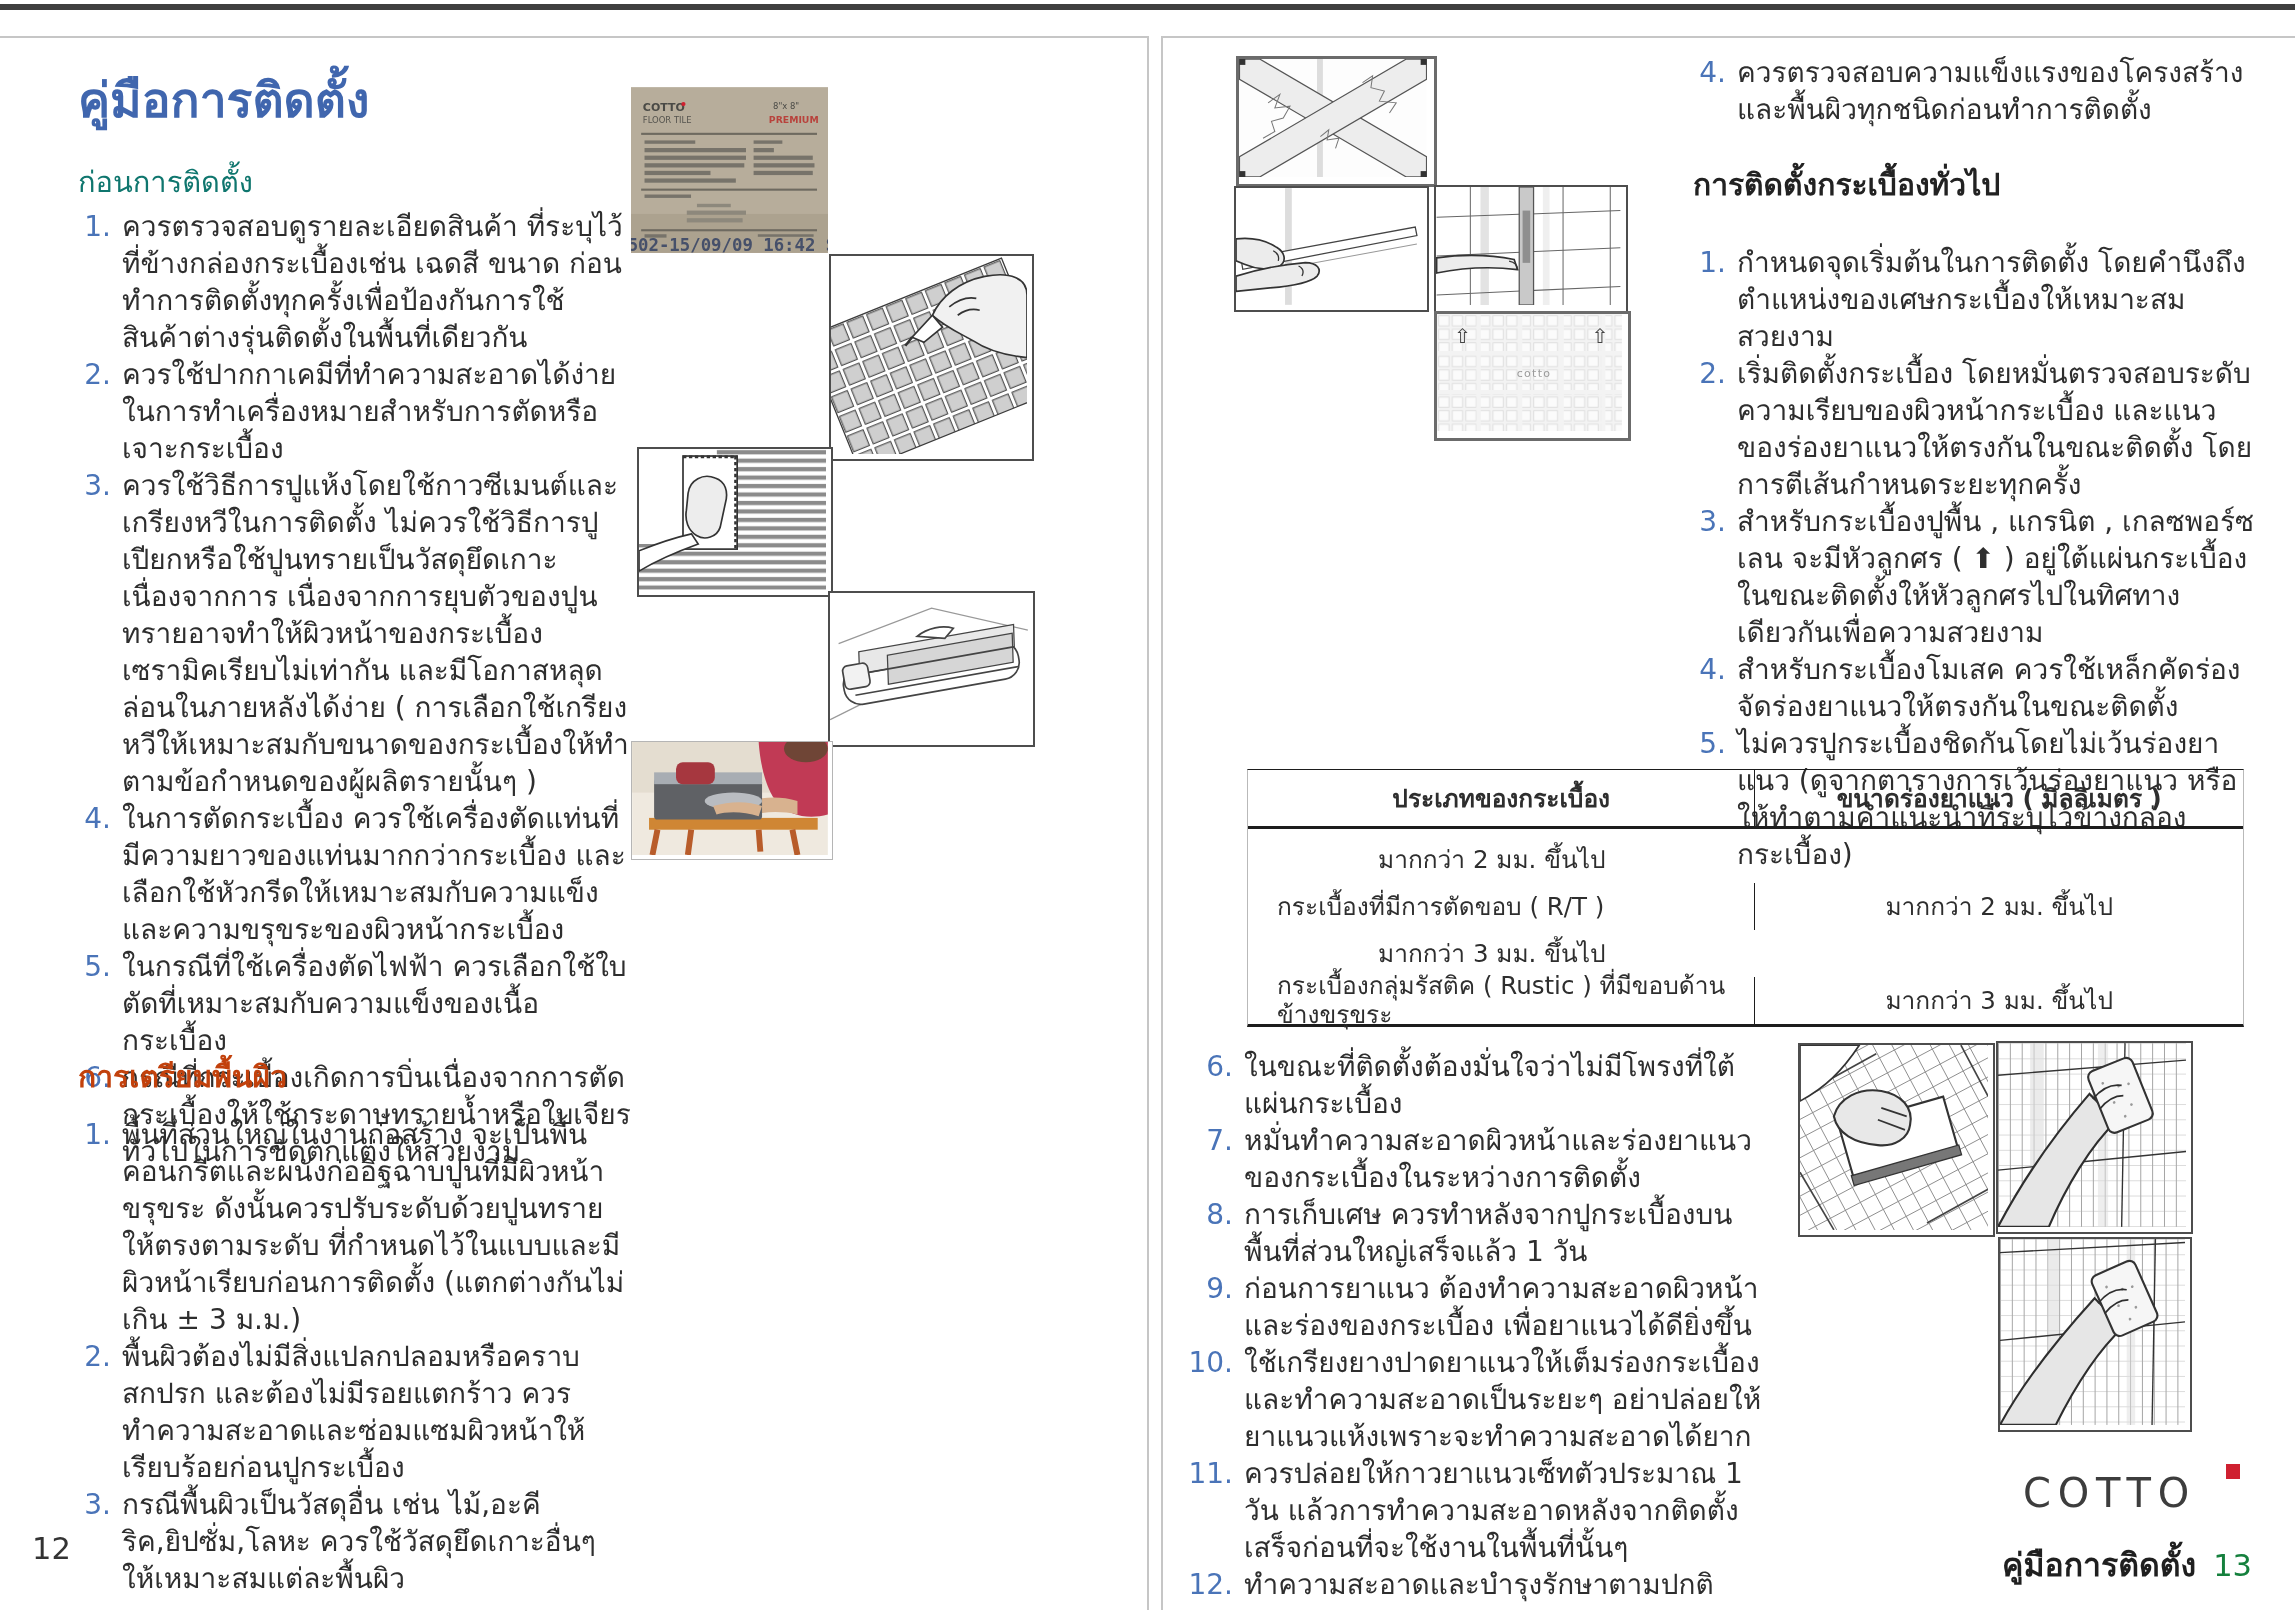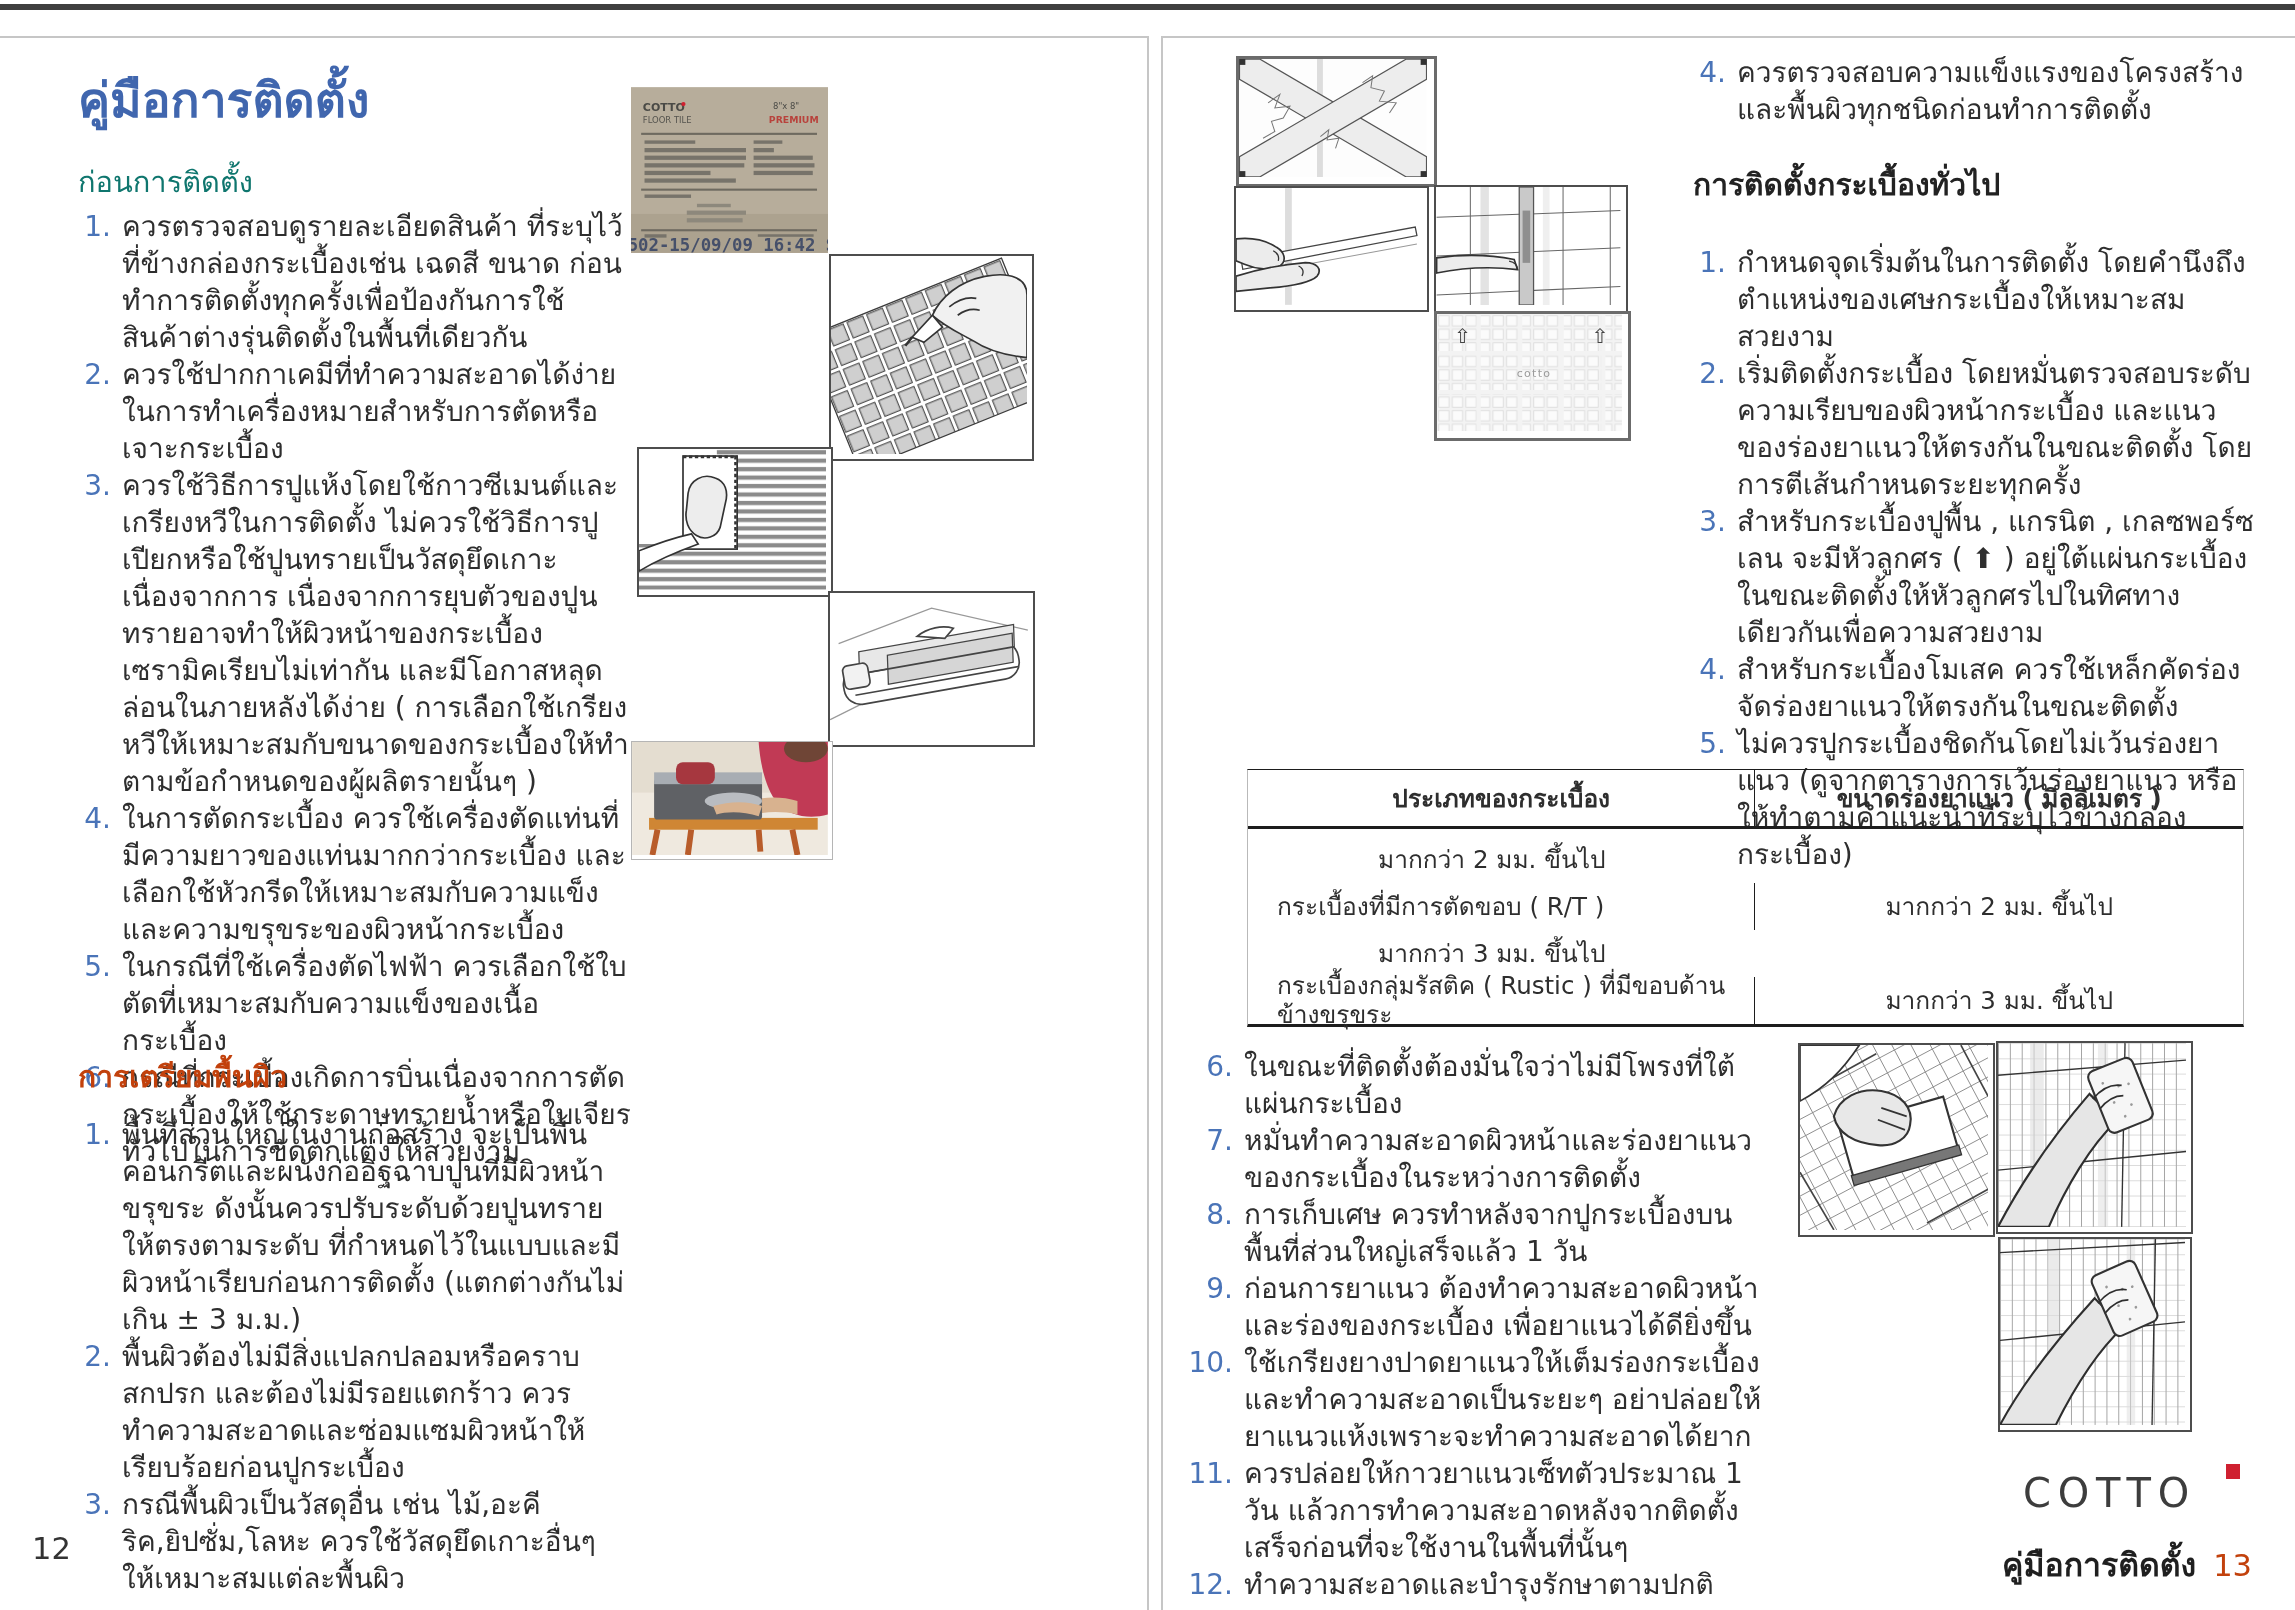--- a/index.html
+++ b/index.html
@@ -55,21 +55,21 @@
   #frame-tileback{left:1434px;top:311px;width:191px;height:124px;}
   #frame-grout{left:1798px;top:1043px;width:193px;height:190px;}
   #frame-sponge1{left:1996px;top:1041px;width:193px;height:189px;}
   #frame-sponge2{left:1998px;top:1237px;width:190px;height:191px;}
   svg{display:block;}
   
   #cotto-logo{left:2023px;top:1471px;width:212px;font-size:40px;letter-spacing:6.8px;color:#3d3d3d;line-height:44px;}
   #cotto-logo .sq{position:absolute;right:-5.1px;top:-6.8px;width:14.4px;height:14.4px;background:#cf2030;}
   #footer-right{left:1820px;top:1547px;width:432px;text-align:right;}
   #footer-right .ft{font-weight:bold;font-size:32px;color:#1f1f1f;}
-  #footer-right .fp{font-size:30.5px;color:#c2410c;margin-left:17px;font-weight:normal;}
+  #footer-right .fp{font-size:30.5px;color:#15803d;margin-left:17px;font-weight:normal;}
 </style>
 </head>
 <body>
 
 <div id="canvas">
   <div id="top-rule" class="abs"></div>
   <div id="pagebox-left" class="abs pagebox"></div>
   <div id="pagebox-right" class="abs pagebox"></div>
 
   <div id="doc-title" class="abs">คู่มือการติดตั้ง</div>

